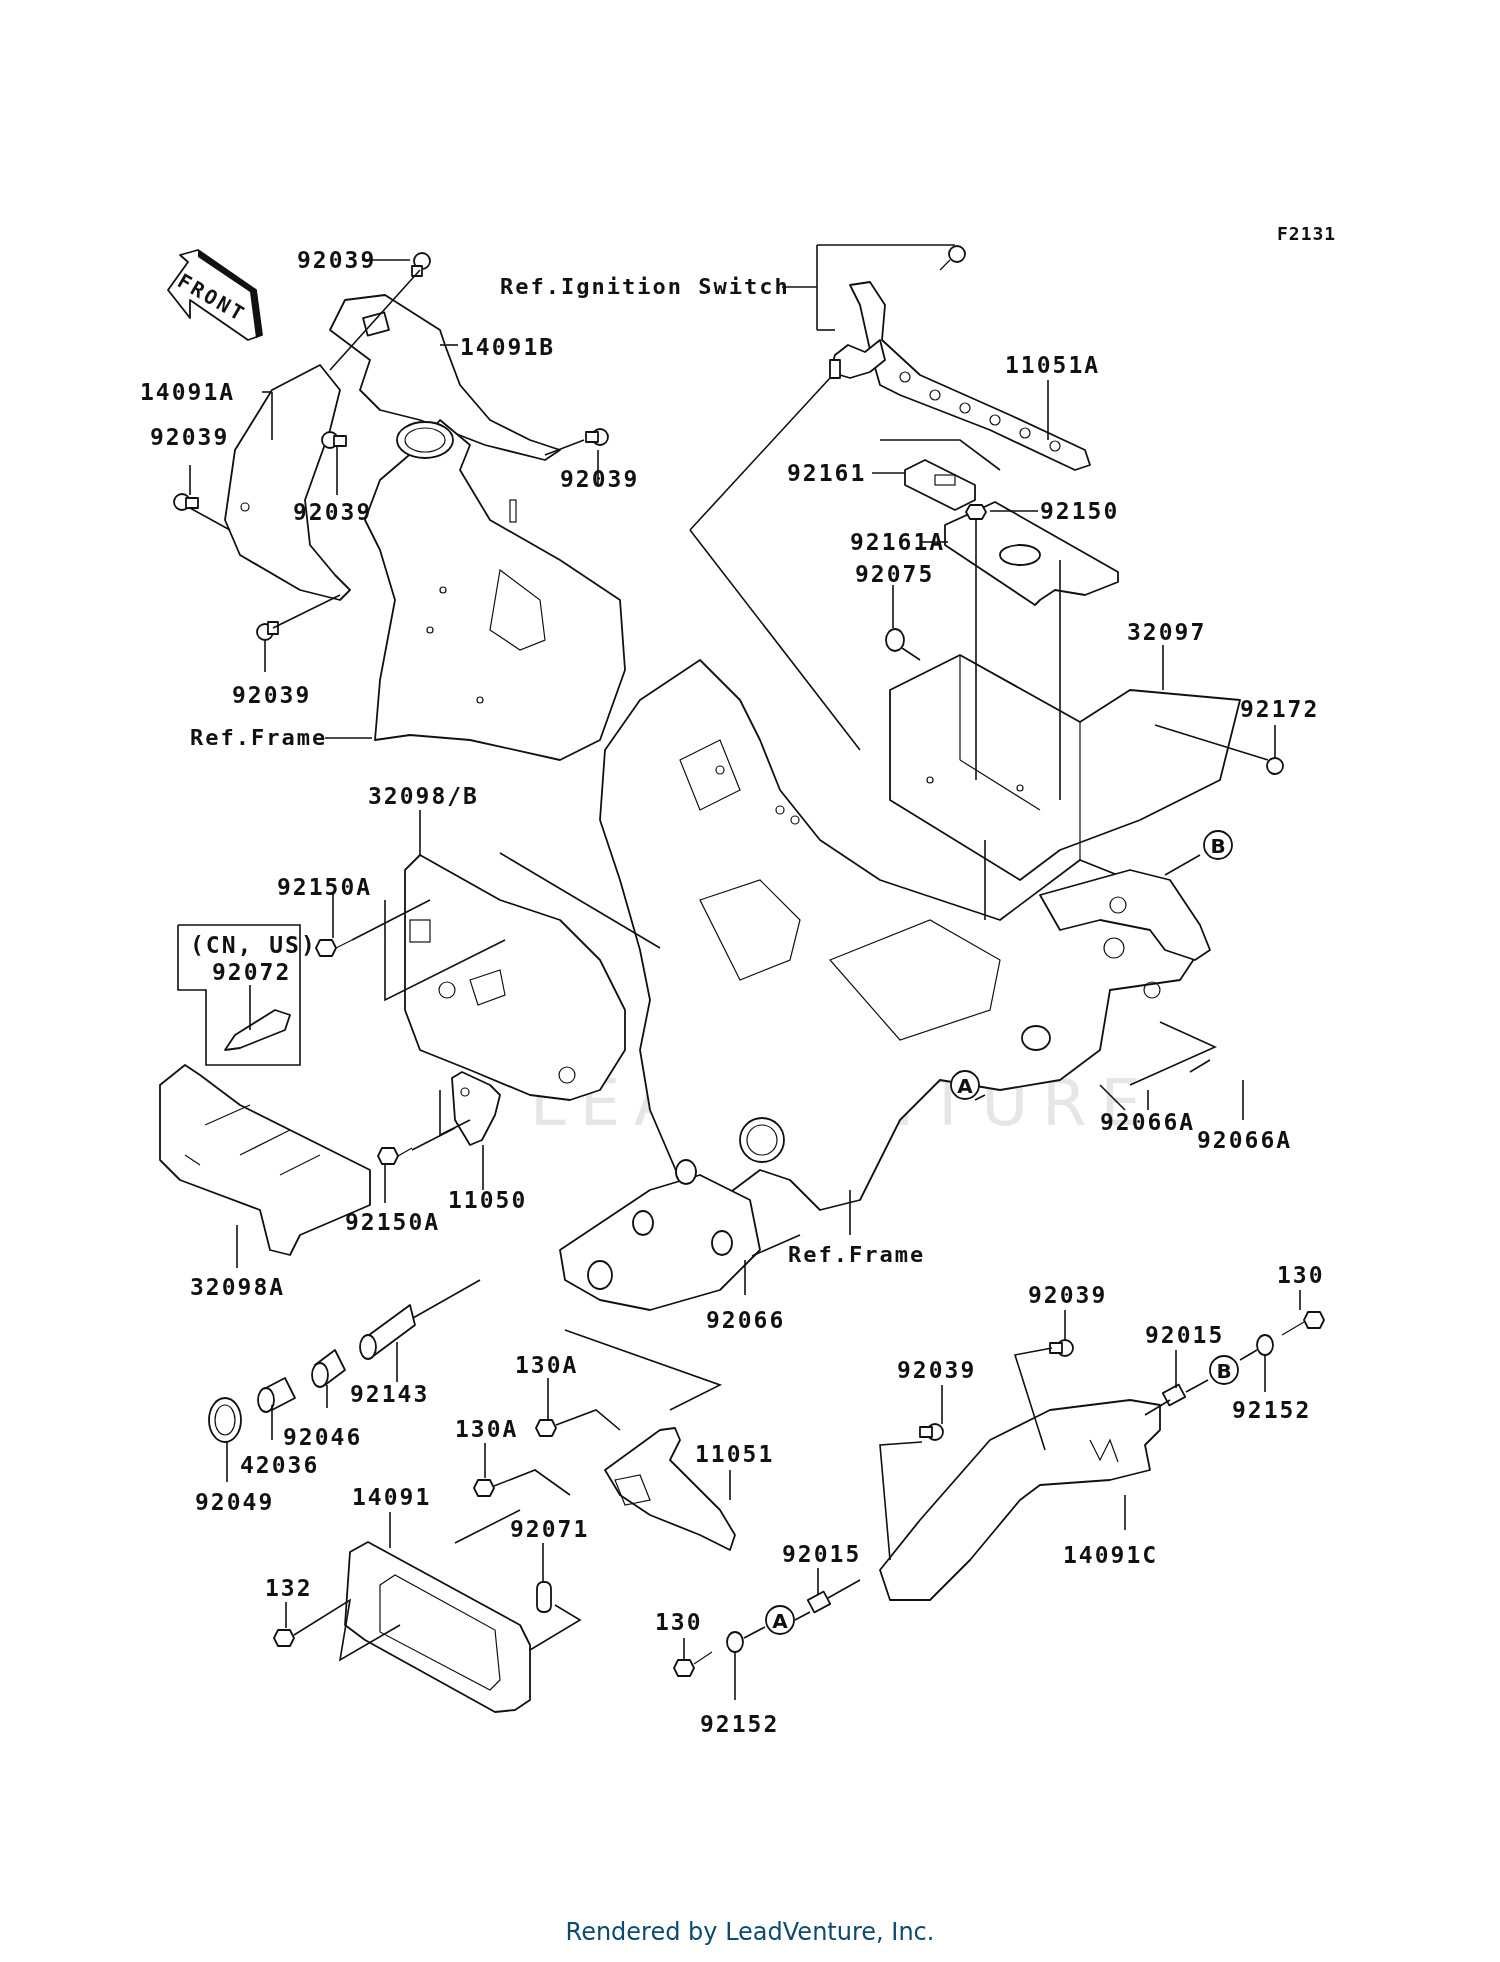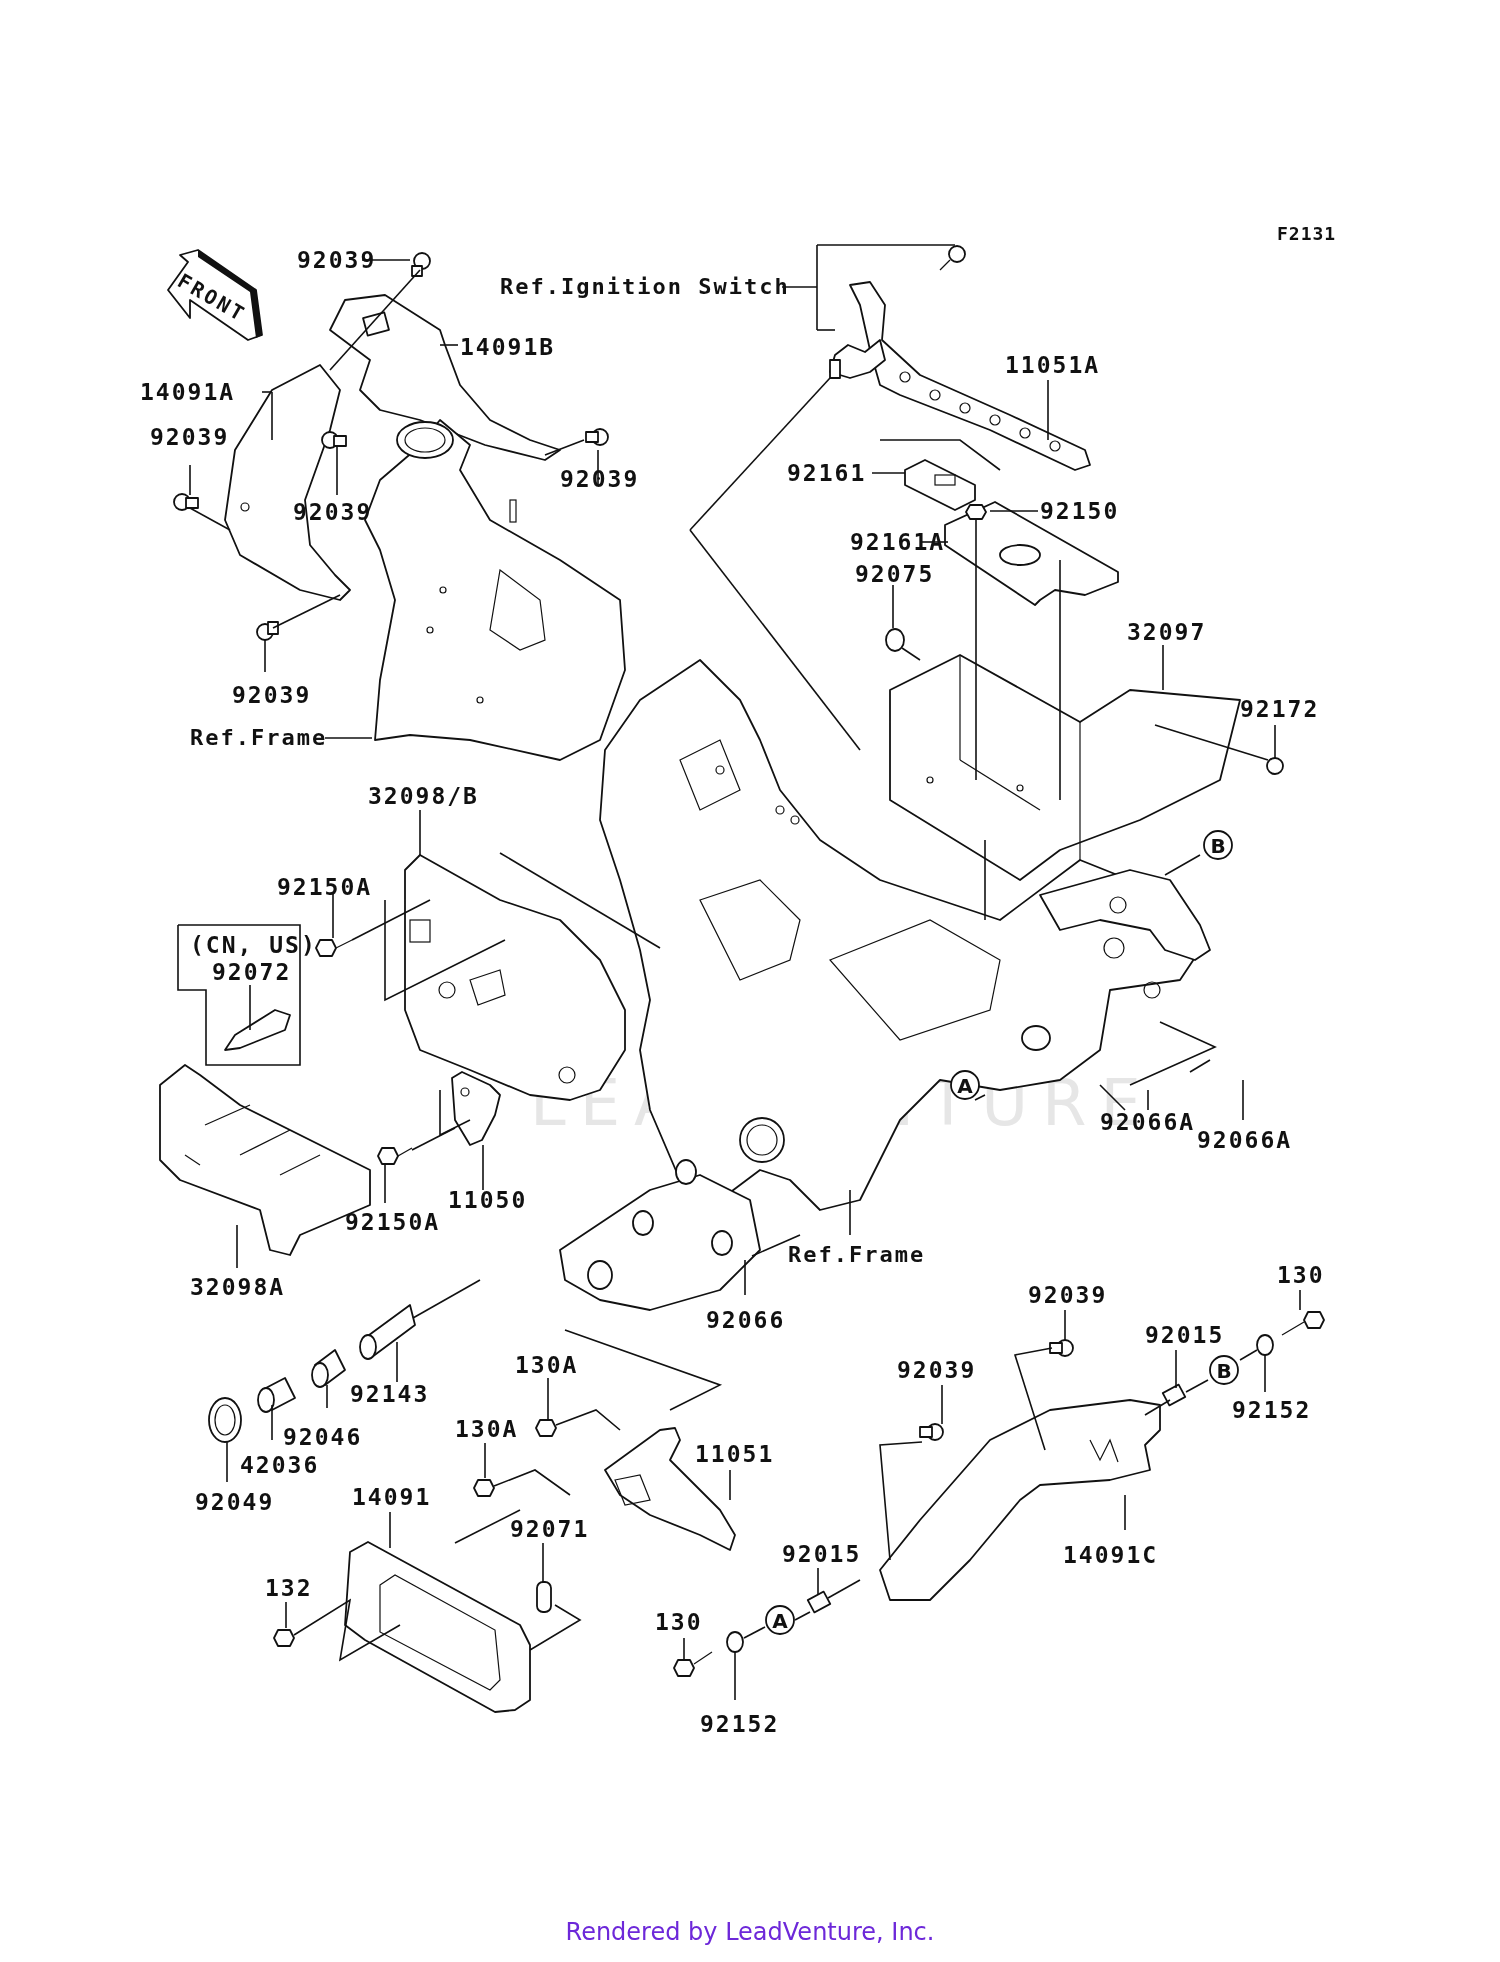--- a/index.html
+++ b/index.html
@@ -7,21 +7,21 @@
   #diagram { position: absolute; left: 0; top: 0; width: 1500px; height: 1962px; }
   .part-label { font-family: "DejaVu Sans Mono", monospace; font-size: 23px; font-weight: bold; fill: #111; letter-spacing: 2px; }
   .ref-label { font-family: "DejaVu Sans Mono", monospace; font-size: 22px; font-weight: bold; fill: #111; letter-spacing: 2px; }
   .code-label { font-family: "DejaVu Sans Mono", monospace; font-size: 18px; font-weight: bold; fill: #111; letter-spacing: 1px; }
   .leader { stroke: #111; stroke-width: 1.6; fill: none; }
   .outline { stroke: #111; stroke-width: 1.8; fill: #fff; stroke-linejoin: round; }
   .thin { stroke: #111; stroke-width: 1.2; fill: none; }
   .callout-circle { stroke: #111; stroke-width: 1.8; fill: #fff; }
   .callout-text { font-family: "DejaVu Sans", sans-serif; font-size: 20px; font-weight: bold; fill: #111; text-anchor: middle; dominant-baseline: central; }
   .watermark { font-family: "DejaVu Sans", sans-serif; font-size: 64px; fill: #e6e6e6; letter-spacing: 14px; }
-  #footer { position: absolute; left: 0; width: 1500px; top: 1918px; text-align: center; font-family: "DejaVu Sans", sans-serif; font-size: 24px; color: #6d28d9; }
+  #footer { position: absolute; left: 0; width: 1500px; top: 1918px; text-align: center; font-family: "DejaVu Sans", sans-serif; font-size: 24px; color: #0c4a6e; }
 </style>
 </head>
 <body>
 
 <svg id="diagram" viewBox="0 0 1500 1962" xmlns="http://www.w3.org/2000/svg">
 
   <text class="watermark" x="530" y="1125">LEADVENTURE</text>
 
   <text class="code-label" x="1277" y="240">F2131</text>
 

